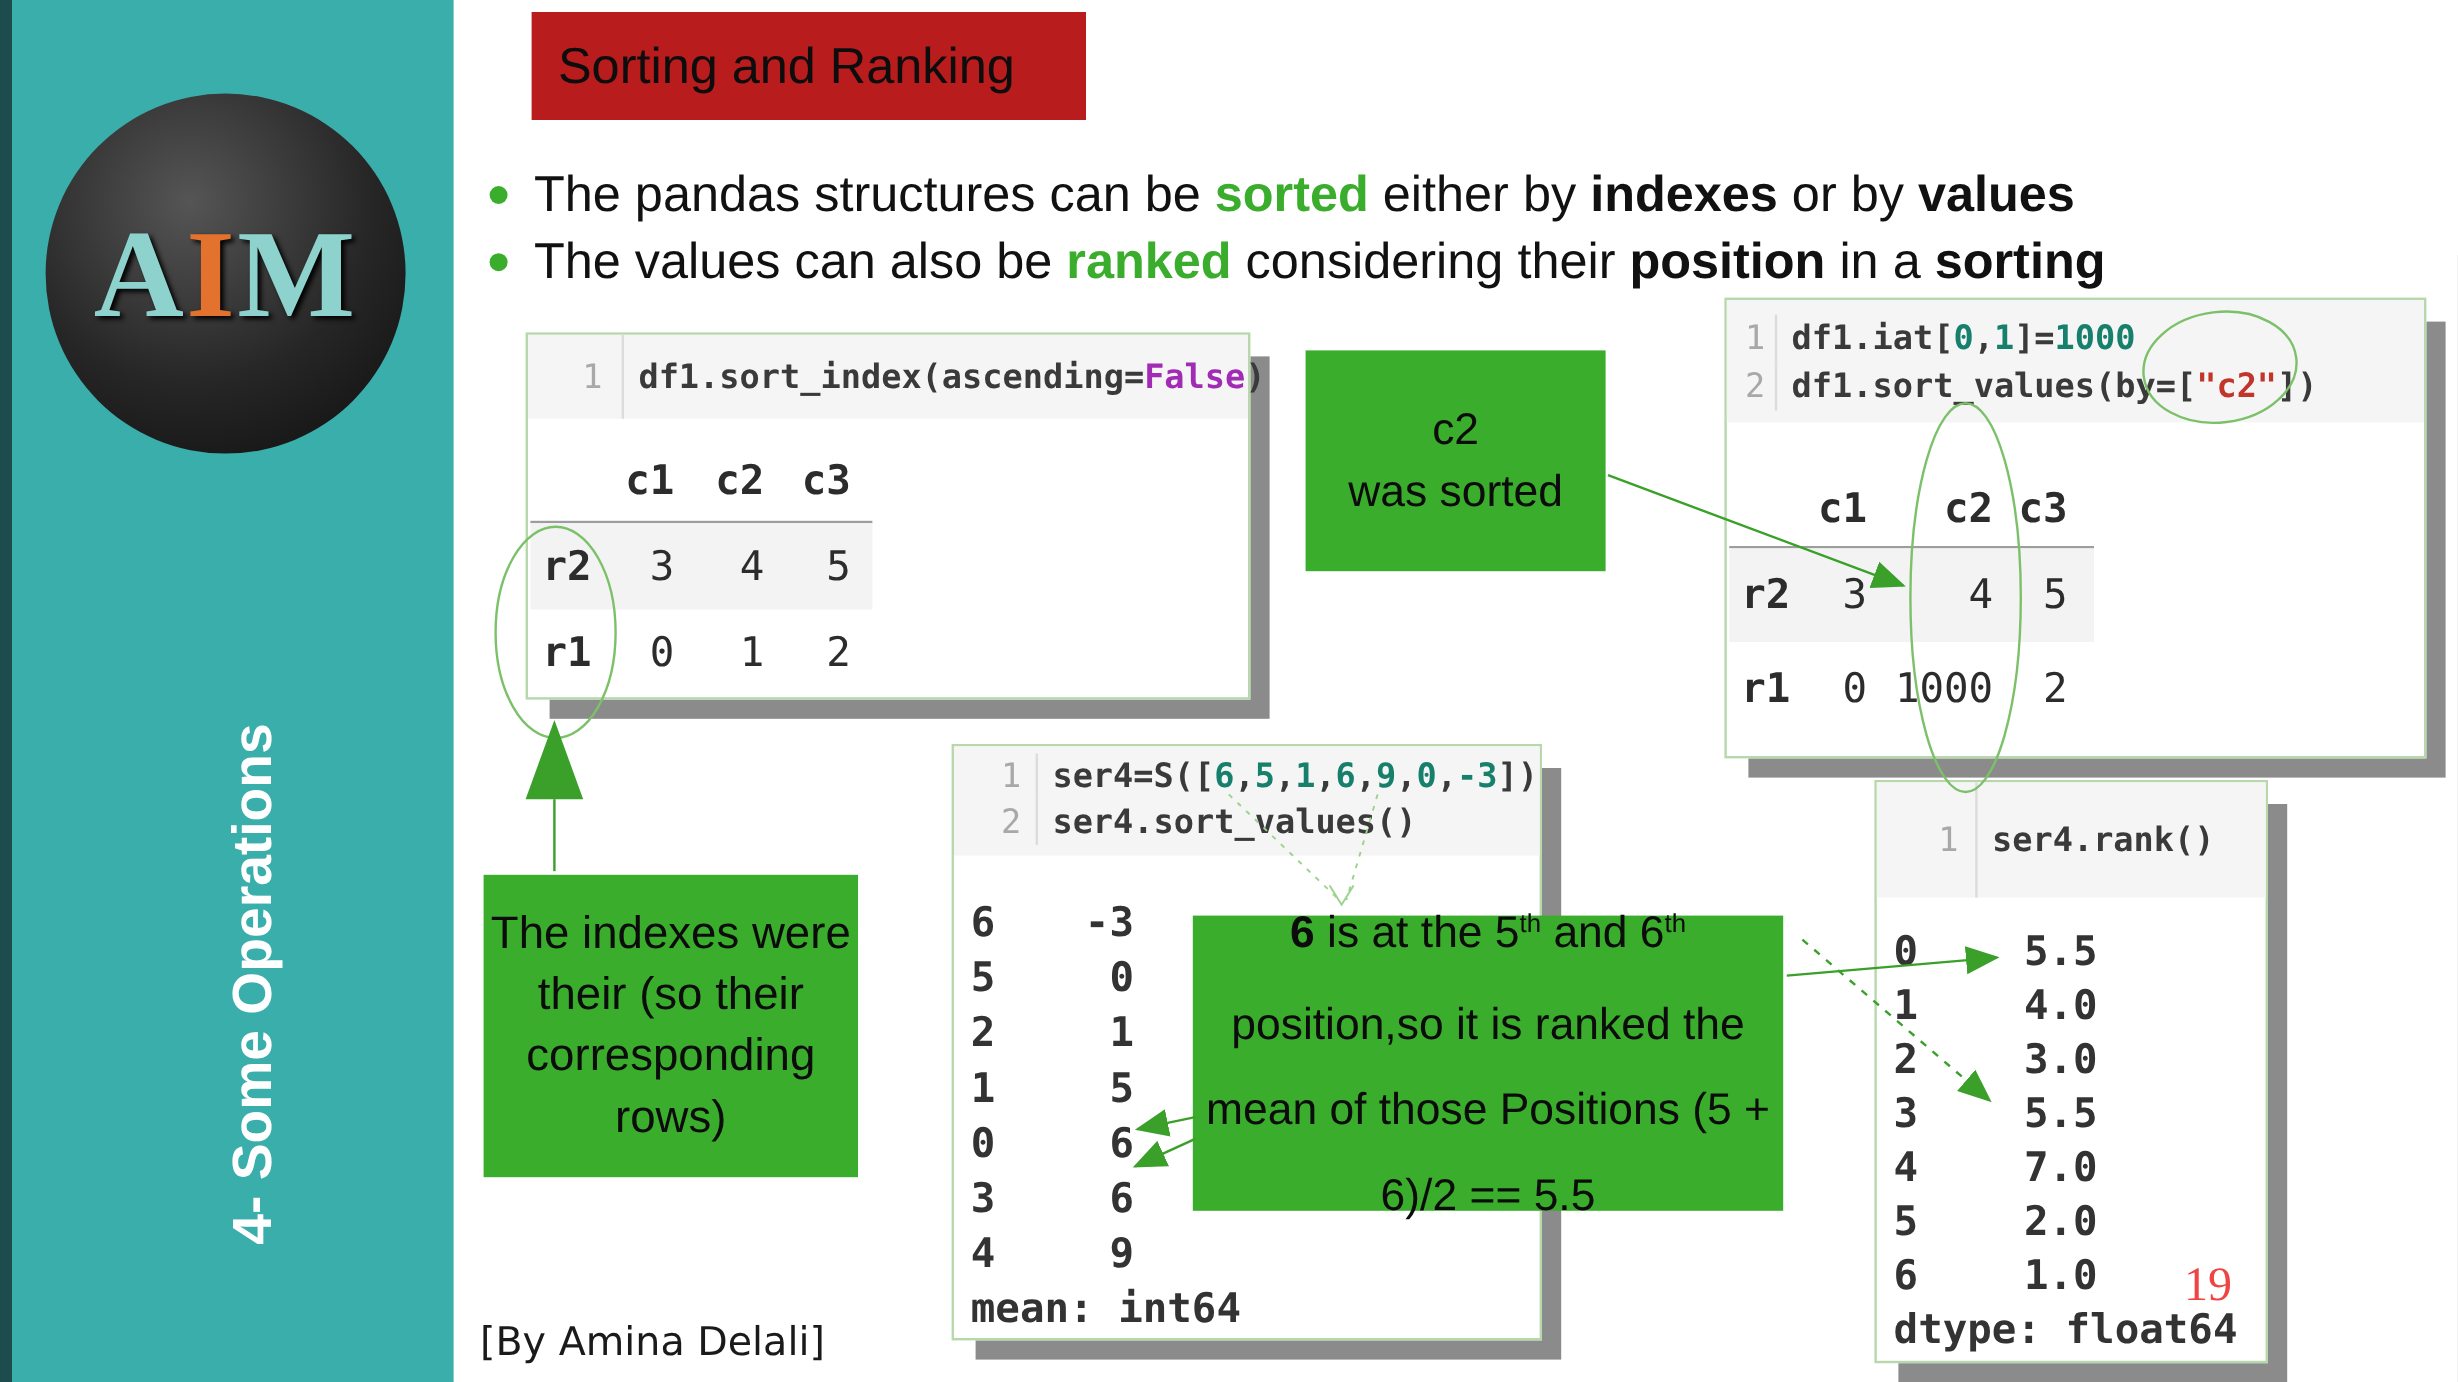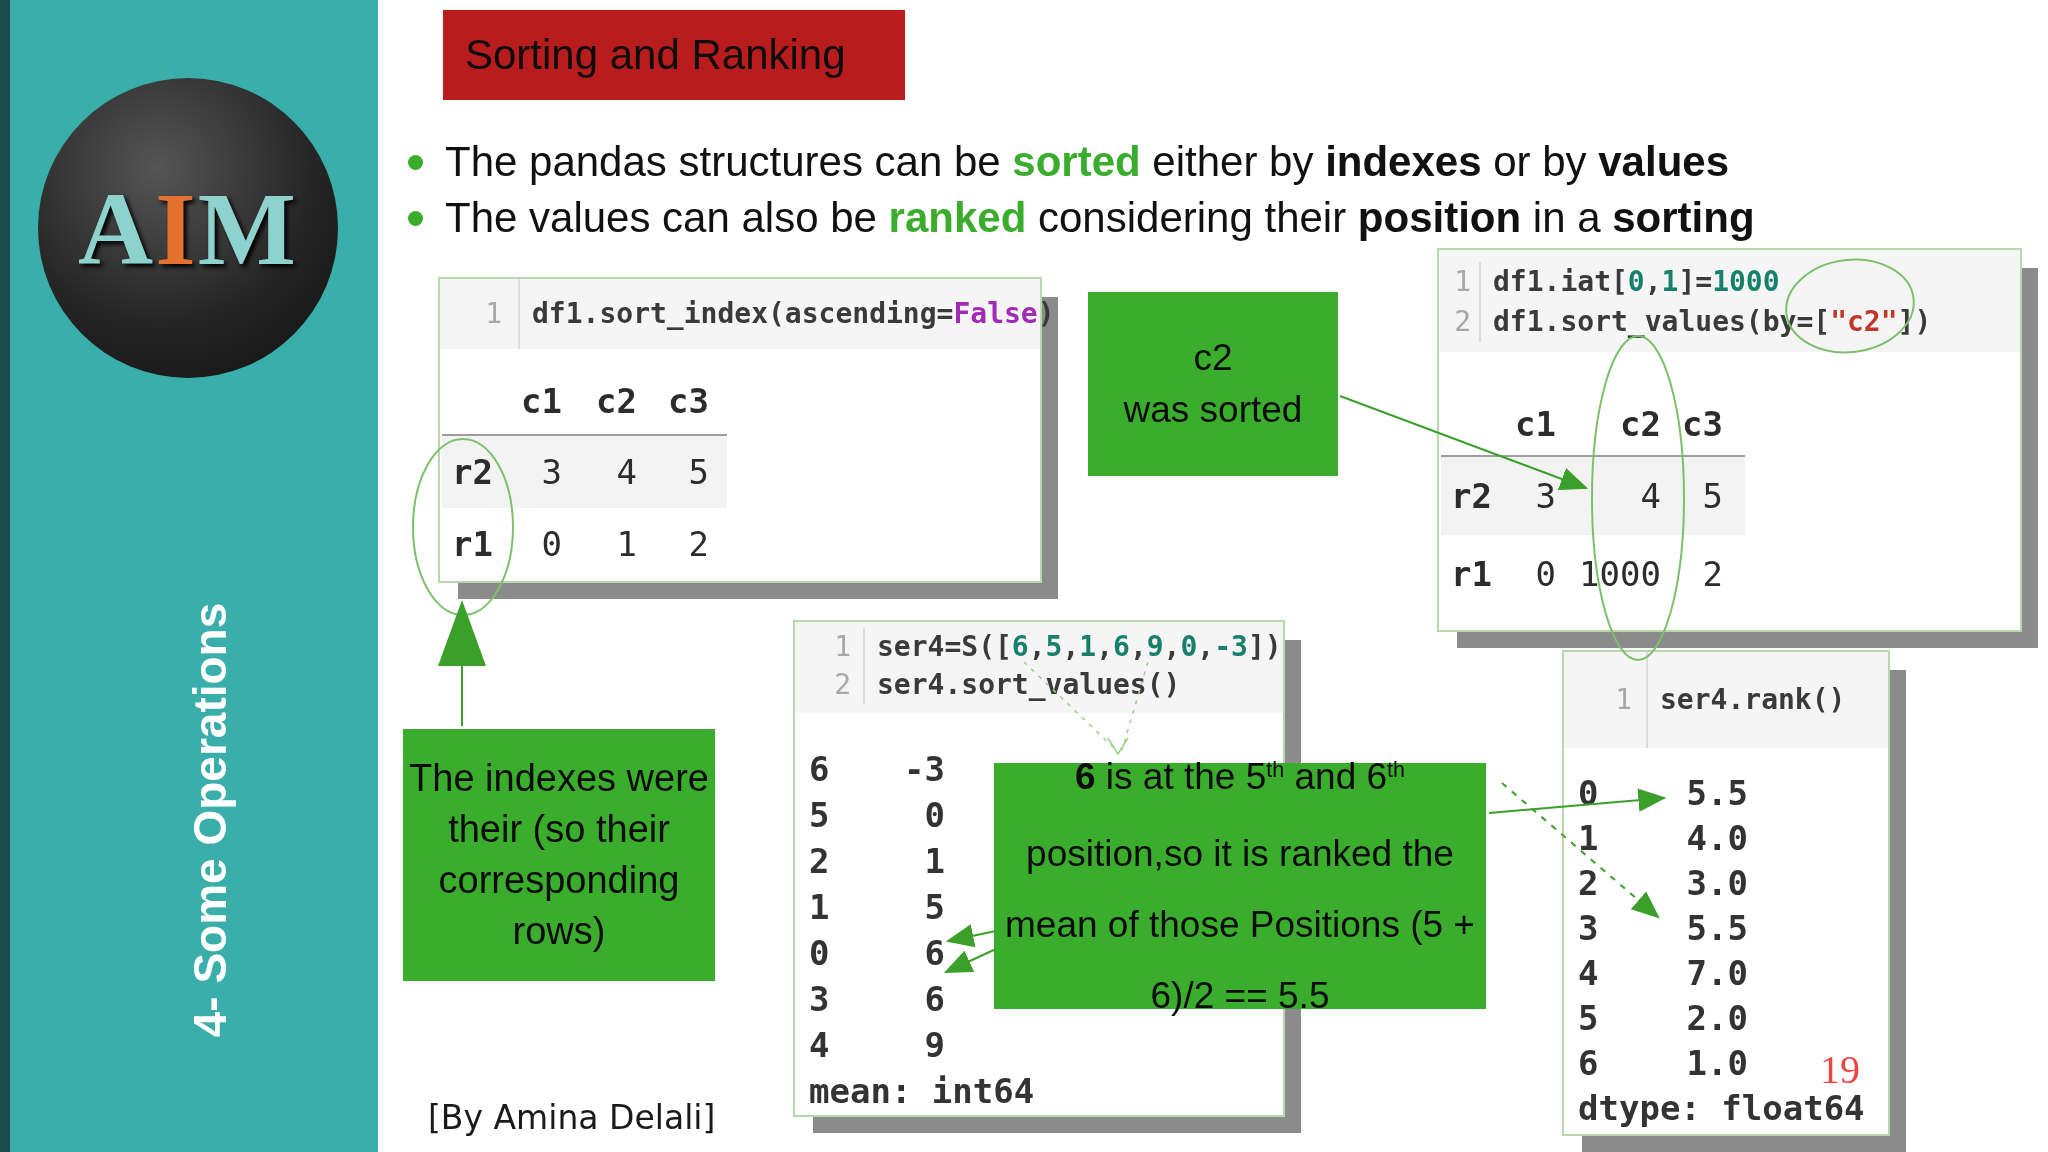--- a/index.html
+++ b/index.html
@@ -71,21 +71,21 @@
 
   
   .callout{position:absolute;background:#3bad2c;color:#0c0c0c;text-align:center;z-index:3;
            display:flex;flex-direction:column;justify-content:center;}
   .co1{left:1088px;top:292px;width:250px;height:184px;font-size:37px;line-height:52px;}
   .co2{left:403px;top:729px;width:312px;height:252px;font-size:38px;line-height:51px;padding:0 2px;box-sizing:border-box;}
   .co3{left:994px;top:763px;width:492px;height:246px;font-size:37px;line-height:71px;padding:0 10px;box-sizing:border-box;}
   .sup{font-size:0.58em;position:relative;top:-0.55em;}
 
   
-  .byline{position:absolute;left:428px;top:1098px;font-family:"DejaVu Sans",sans-serif;
+  .byline{position:absolute;left:400px;top:1098px;font-family:"DejaVu Sans",sans-serif;
           font-size:33px;color:#1a1a1a;z-index:3;}
   .pagenum{position:absolute;left:1820px;top:1046px;font-family:"Liberation Serif",serif;
            font-size:40px;color:#ef4444;z-index:3;}
 
   
   .overlay{position:absolute;left:0;top:0;width:2048px;height:1152px;z-index:5;pointer-events:none;}
   .al{stroke:#3aa02a;stroke-width:2;fill:none;}
   .dash{stroke-dasharray:6 7;}
   .ell{fill:none;stroke:#7cc169;stroke-width:2;}
   .dash2{fill:none;stroke:#9bd38c;stroke-width:1.6;stroke-dasharray:4 6;}

